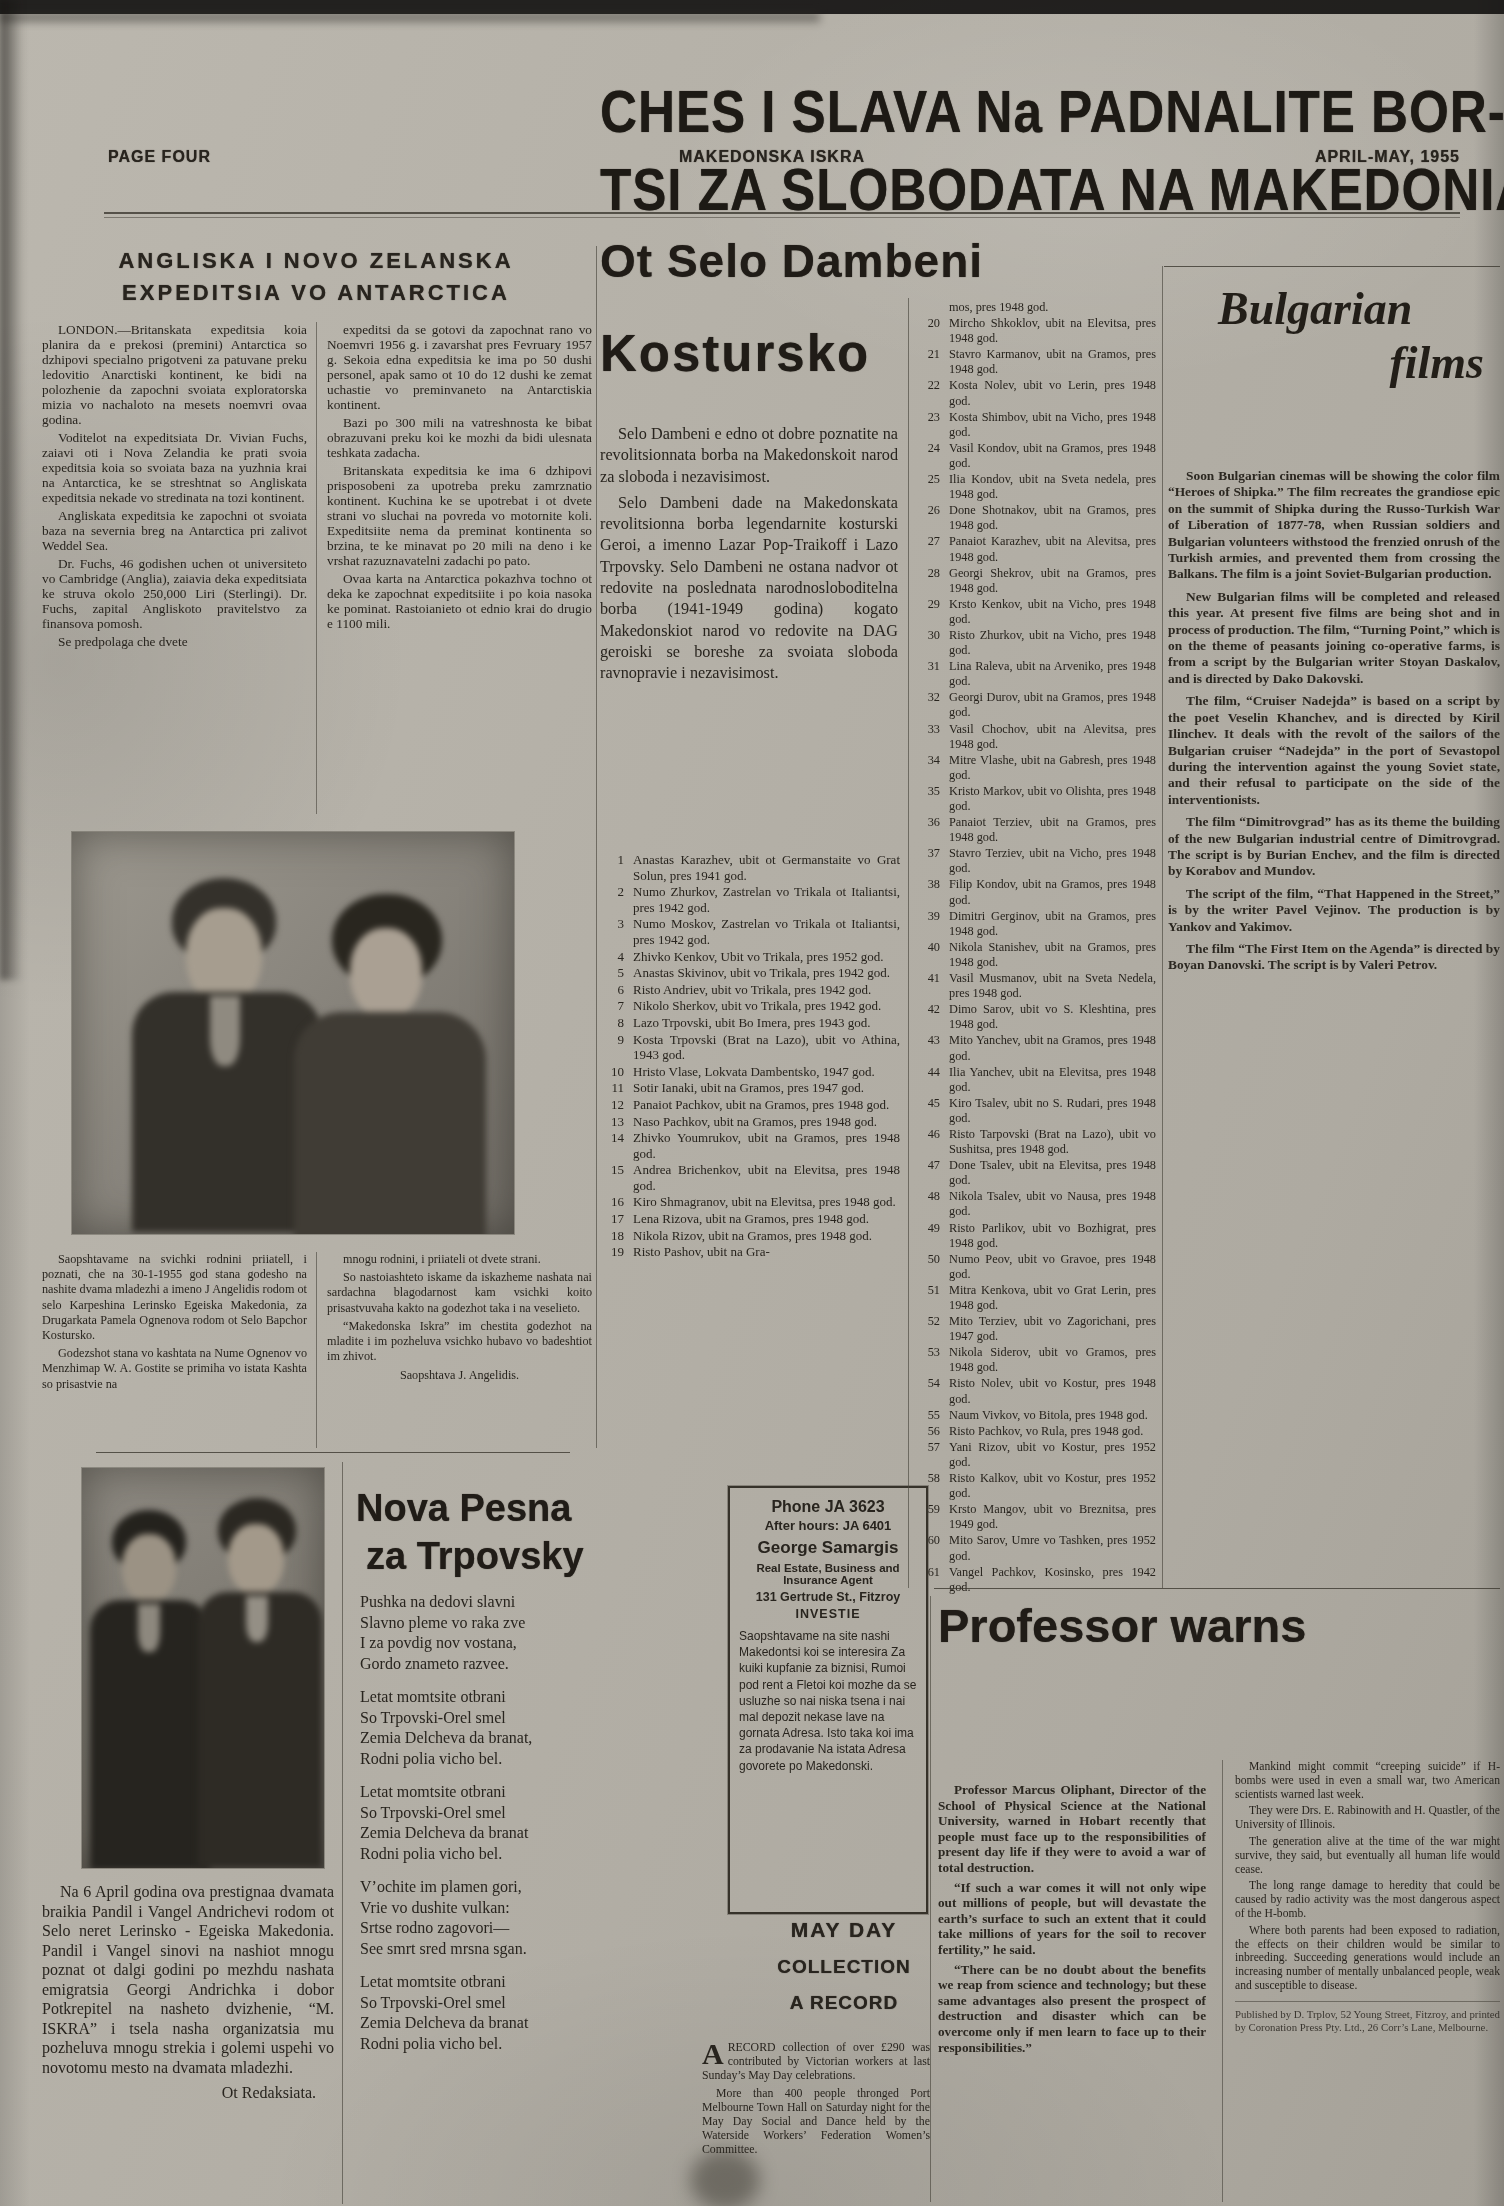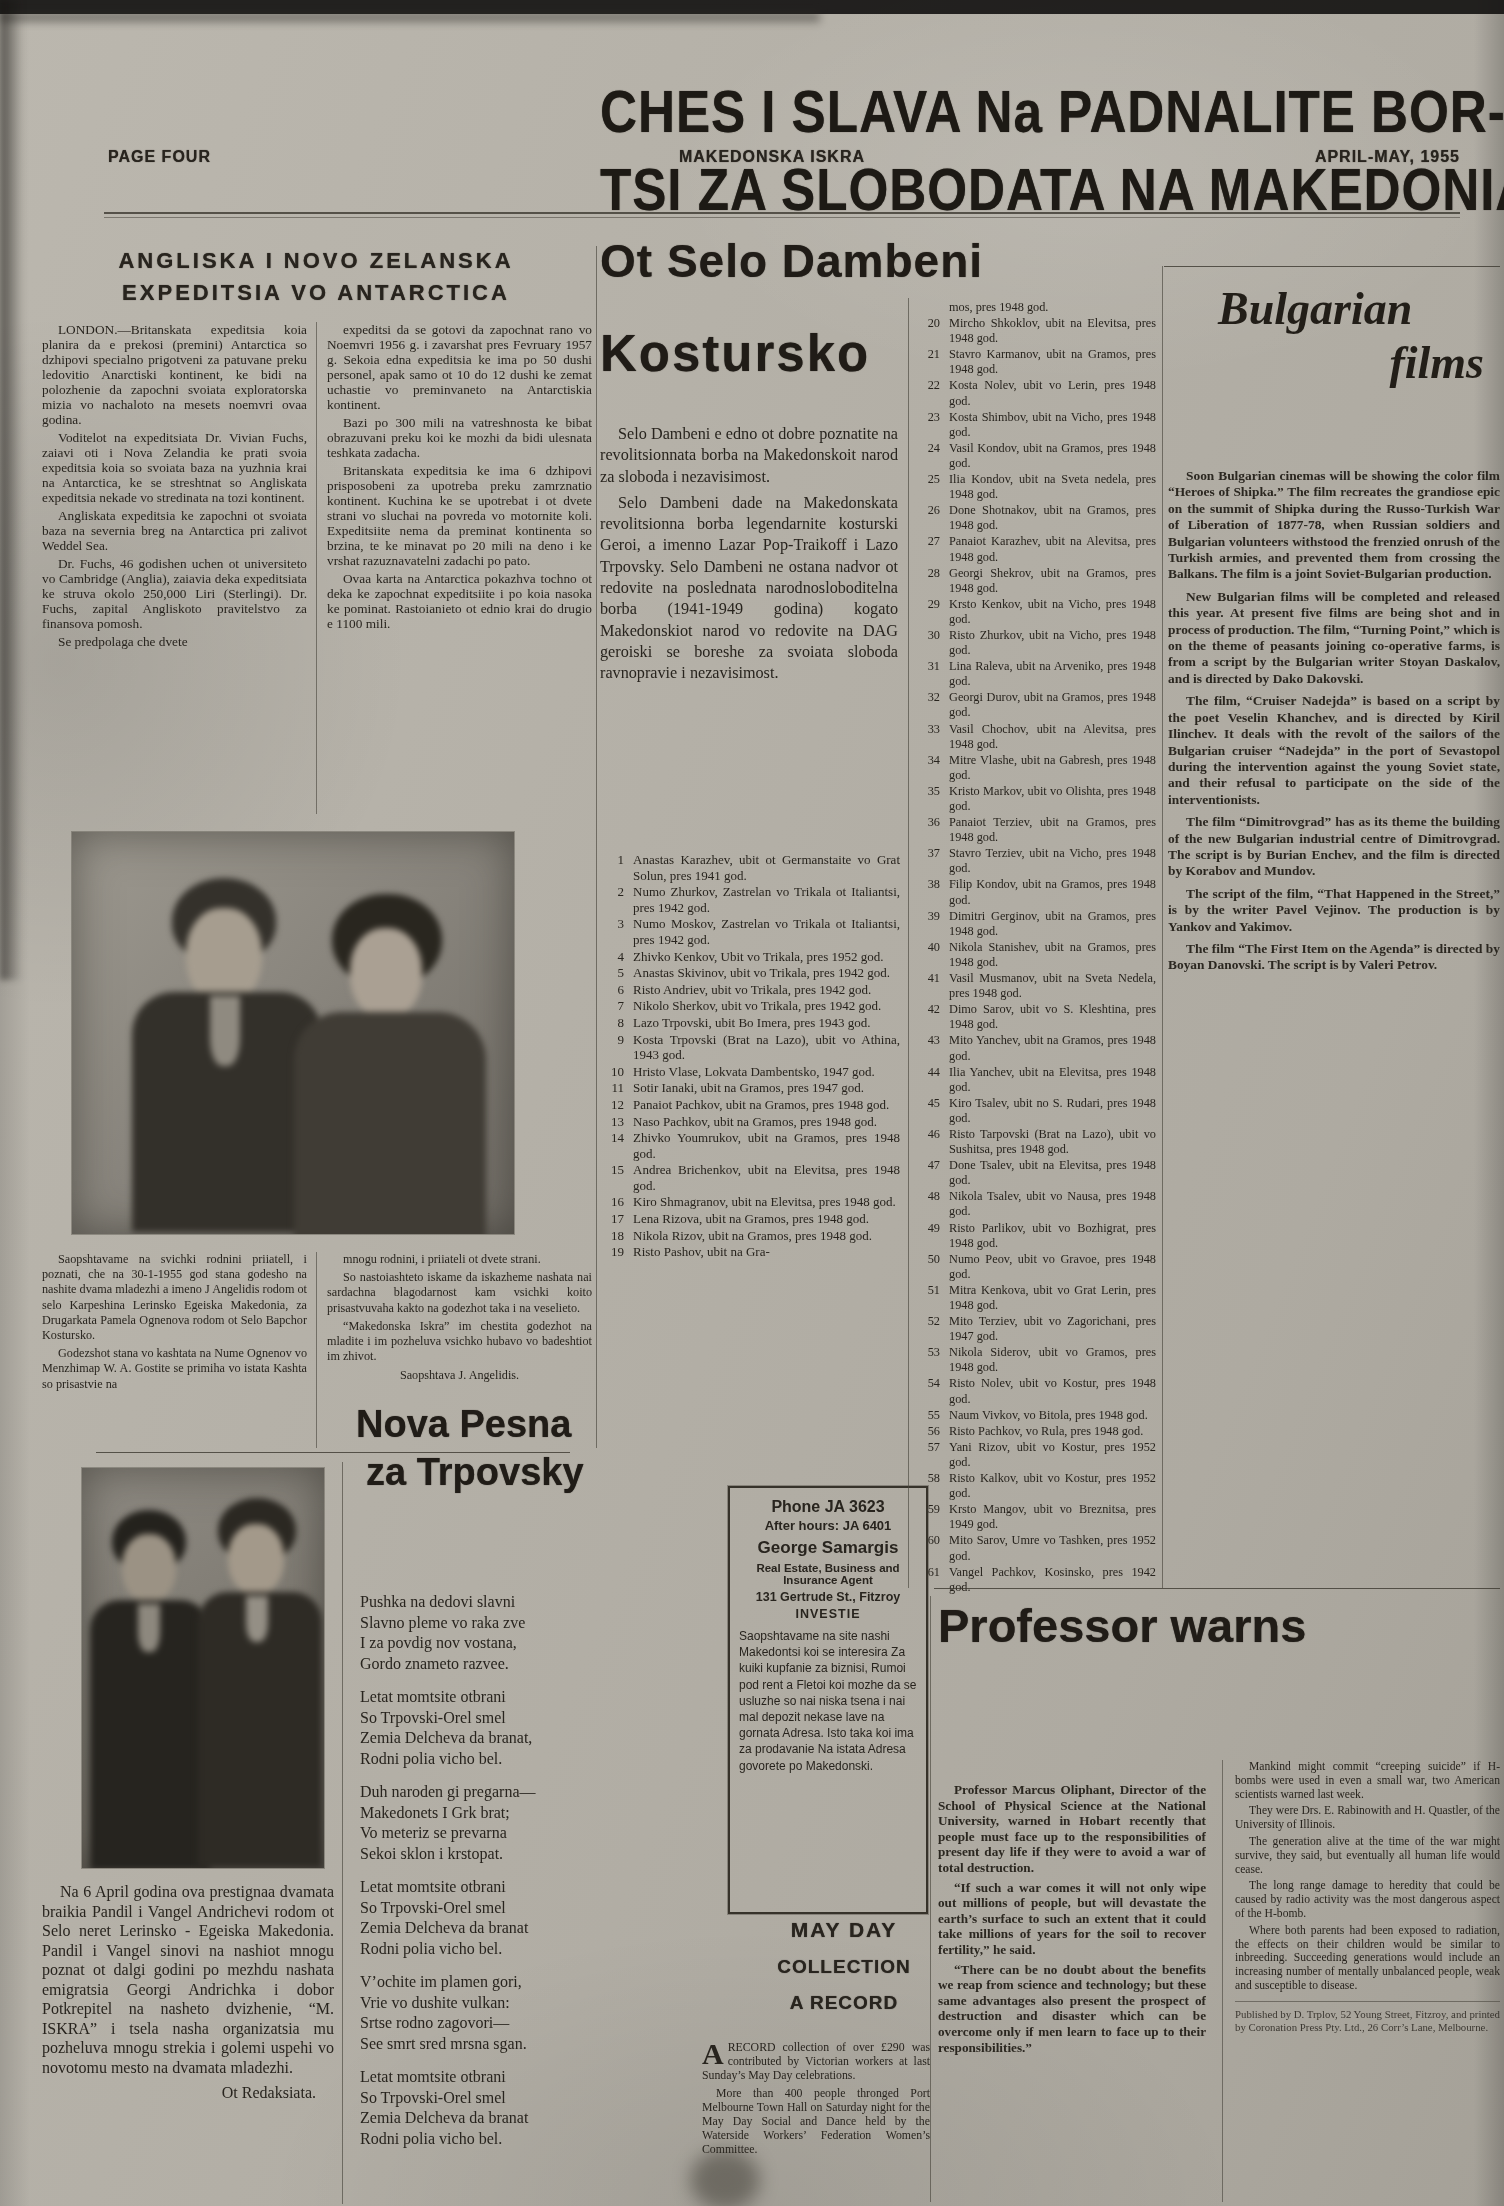--- a/index.html
+++ b/index.html
@@ -457,38 +457,34 @@
   <div class="abs just para-flow" style="left:1168px;top:468px;width:332px;height:1122px;font-size:13.4px;line-height:16.4px;font-weight:700;color:#2b2720;overflow:hidden;">
 
   <p class="bp" style="text-indent:18px;margin:0 0 6px 0;">Soon Bulgarian cinemas will be showing the color film “Heroes of Shipka.” The film recreates the grandiose epic on the summit of Shipka during the Russo-Turkish War of Liberation of 1877-78, when Russian soldiers and Bulgarian volunteers withstood the frenzied onrush of the Turkish armies, and prevented them from crossing the Balkans. The film is a joint Soviet-Bulgarian production.</p>
       <p class="bp" style="text-indent:18px;margin:0 0 6px 0;">New Bulgarian films will be completed and released this year. At present five films are being shot and in process of production. The film, “Turning Point,” which is on the theme of peasants joining co-operative farms, is from a script by the Bulgarian writer Stoyan Daskalov, and is directed by Dako Dakovski.</p>
       <p class="bp" style="text-indent:18px;margin:0 0 6px 0;">The film, “Cruiser Nadejda” is based on a script by the poet Veselin Khanchev, and is directed by Kiril Ilinchev. It deals with the revolt of the sailors of the Bulgarian cruiser “Nadejda” in the port of Sevastopol during the intervention against the young Soviet state, and their refusal to participate on the side of the interventionists.</p>
       <p class="bp" style="text-indent:18px;margin:0 0 6px 0;">The film “Dimitrovgrad” has as its theme the building of the new Bulgarian industrial centre of Dimitrovgrad. The script is by Burian Enchev, and the film is directed by Korabov and Mundov.</p>
       <p class="bp" style="text-indent:18px;margin:0 0 6px 0;">The script of the film, “That Happened in the Street,” is by the writer Pavel Vejinov. The production is by Yankov and Yakimov.</p>
       <p class="bp" style="text-indent:18px;margin:0 0 6px 0;">The film “The First Item on the Agenda” is directed by Boyan Danovski. The script is by Valeri Petrov.</p>
     </div>
 
-  <div class="abs sans subhead ink" style="left:356px;top:1400px;width:300px;font-size:38px;line-height:48px;">
+  <div class="abs sans subhead ink" style="left:356px;top:1484px;width:300px;font-size:38px;line-height:48px;">
     <div>Nova Pesna</div>
     <div style="margin-left:10px;">za Trpovsky</div>
   </div>
   <div class="abs" style="left:360px;top:1592px;width:300px;height:600px;font-size:16px;line-height:20.5px;overflow:hidden;">
 
   <p class="stanza">Pushka na dedovi slavni
 Slavno pleme vo raka zve
 I za povdig nov vostana,
 Gordo znameto razvee.</p>
       <p class="stanza">Letat momtsite otbrani
 So Trpovski-Orel smel
 Zemia Delcheva da branat,
 Rodni polia vicho bel.</p>
-      <p class="stanza">Duh naroden gi pregarna—
-Makedonets I Grk brat;
-Vo meteriz se prevarna
-Sekoi sklon i krstopat.</p>
       <p class="stanza">Letat momtsite otbrani
 So Trpovski-Orel smel
 Zemia Delcheva da branat
 Rodni polia vicho bel.</p>
       <p class="stanza">V’ochite im plamen gori,
 Vrie vo dushite vulkan:
 Srtse rodno zagovori—
 See smrt sred mrsna sgan.</p>
       <p class="stanza">Letat momtsite otbrani
 So Trpovski-Orel smel

